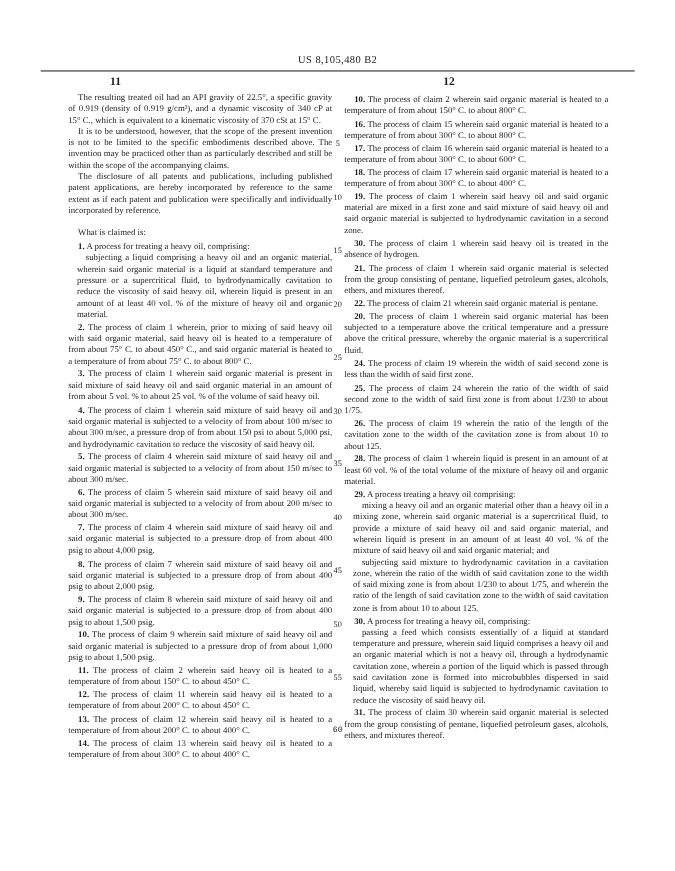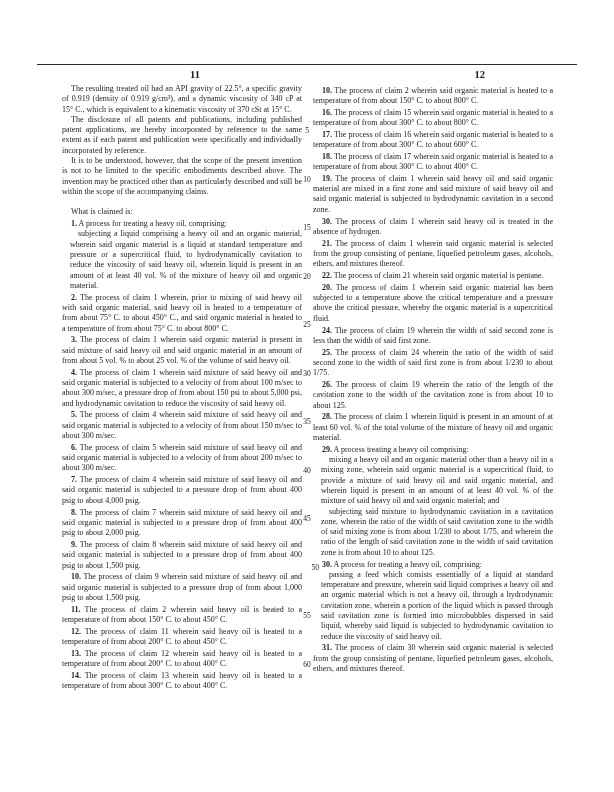--- a/index.html
+++ b/index.html
@@ -29,24 +29,24 @@
     top: 64px; left: 37px;
     width: 540px;
     border-top: 1px solid #2a2a2a;
   }
 
   .col-num {
     position: absolute;
     top: 69px;
     font-size: 10.5px;
     font-weight: bold;
-    text-align: right;
+    text-align: left;
   }
   .col-num-left  { left: 100px; width: 100px; }
-  .col-num-right { left: 385px; width: 100px; }
+  .col-num-right { left: 403px; width: 100px; }
 
   .column {
     position: absolute;
     top: 84px;
     width: 240px;
     font-size: 8px;
     line-height: 10.3px;
     text-align: justify;
   }
   .column-left  { left: 62px; }
@@ -67,46 +67,47 @@
     text-align: center;
     font-size: 7.5px;
     color: #222;
   }
   .gutter-num { position: absolute; width: 100%; left: 0; }
 </style>
 </head>
 <body>
 
 <div class="page">
+  <div class="patent-number">US 8,105,480 B2</div>
 
   <div class="header-rule"></div>
 
   <div class="col-num col-num-left">11</div>
 
   <div class="col-num col-num-right">12</div>
 
   <div class="gutter" id="gutter">
       <div class="gutter-num" style="top: 0px;">5</div>
       <div class="gutter-num" style="top: 48.5px;">10</div>
       <div class="gutter-num" style="top: 97px;">15</div>
       <div class="gutter-num" style="top: 145.5px;">20</div>
       <div class="gutter-num" style="top: 194px;">25</div>
       <div class="gutter-num" style="top: 242.5px;">30</div>
       <div class="gutter-num" style="top: 291px;">35</div>
       <div class="gutter-num" style="top: 339.5px;">40</div>
       <div class="gutter-num" style="top: 388px;">45</div>
-      <div class="gutter-num" style="top: 436.5px; text-align: right;">50</div>
+      <div class="gutter-num" style="top: 436.5px;">50</div>
       <div class="gutter-num" style="top: 485px;">55</div>
-      <div class="gutter-num" style="top: 533.5px;">60</div>
+      <div class="gutter-num" style="top: 533.5px; font-family: Liberation Mono, monospace;">60</div>
     </div>
 
   <div class="column column-left" id="col-left">
       <p class="para">The resulting treated oil had an API gravity of 22.5°, a specific gravity of 0.919 (density of 0.919 g/cm³), and a dynamic viscosity of 340 cP at 15° C., which is equivalent to a kinematic viscosity of 370 cSt at 15° C.</p>
+      <p class="para">It is to be understood, however, that the scope of the present invention is not to be limited to the specific embodiments described above. The invention may be practiced other than as particularly described and still be within the scope of the accompanying claims.</p>
       <p class="para">The disclosure of all patents and publications, including published patent applications, are hereby incorporated by reference to the same extent as if each patent and publication were specifically and individually incorporated by reference.</p>
-      <p class="para">It is to be understood, however, that the scope of the present invention is not to be limited to the specific embodiments described above. The invention may be practiced other than as particularly described and still be within the scope of the accompanying claims.</p>
       <p class="claims-heading">What is claimed is:</p>
       <p class="claim"><b class="claim-num">1.</b> A process for treating a heavy oil, comprising:</p>
       <p class="claim-sub">subjecting a liquid comprising a heavy oil and an organic material, wherein said organic material is a liquid at standard temperature and pressure or a supercritical fluid, to hydrodynamically cavitation to reduce the viscosity of said heavy oil, wherein liquid is present in an amount of at least 40 vol. % of the mixture of heavy oil and organic material.</p>
       <p class="claim"><b class="claim-num">2.</b> The process of claim 1 wherein, prior to mixing of said heavy oil with said organic material, said heavy oil is heated to a temperature of from about 75° C. to about 450° C., and said organic material is heated to a temperature of from about 75° C. to about 800° C.</p>
       <p class="claim"><b class="claim-num">3.</b> The process of claim 1 wherein said organic material is present in said mixture of said heavy oil and said organic material in an amount of from about 5 vol. % to about 25 vol. % of the volume of said heavy oil.</p>
       <p class="claim"><b class="claim-num">4.</b> The process of claim 1 wherein said mixture of said heavy oil and said organic material is subjected to a velocity of from about 100 m/sec to about 300 m/sec, a pressure drop of from about 150 psi to about 5,000 psi, and hydrodynamic cavitation to reduce the viscosity of said heavy oil.</p>
       <p class="claim"><b class="claim-num">5.</b> The process of claim 4 wherein said mixture of said heavy oil and said organic material is subjected to a velocity of from about 150 m/sec to about 300 m/sec.</p>
       <p class="claim"><b class="claim-num">6.</b> The process of claim 5 wherein said mixture of said heavy oil and said organic material is subjected to a velocity of from about 200 m/sec to about 300 m/sec.</p>
       <p class="claim"><b class="claim-num">7.</b> The process of claim 4 wherein said mixture of said heavy oil and said organic material is subjected to a pressure drop of from about 400 psig to about 4,000 psig.</p>
       <p class="claim"><b class="claim-num">8.</b> The process of claim 7 wherein said mixture of said heavy oil and said organic material is subjected to a pressure drop of from about 400 psig to about 2,000 psig.</p>

